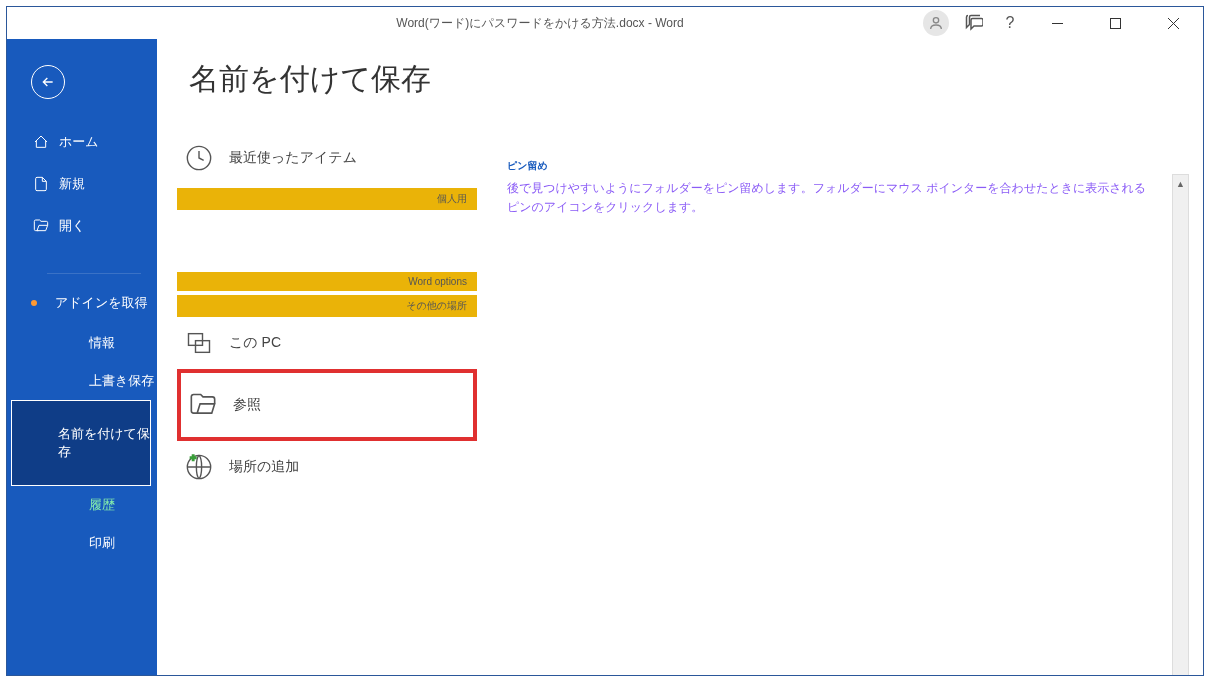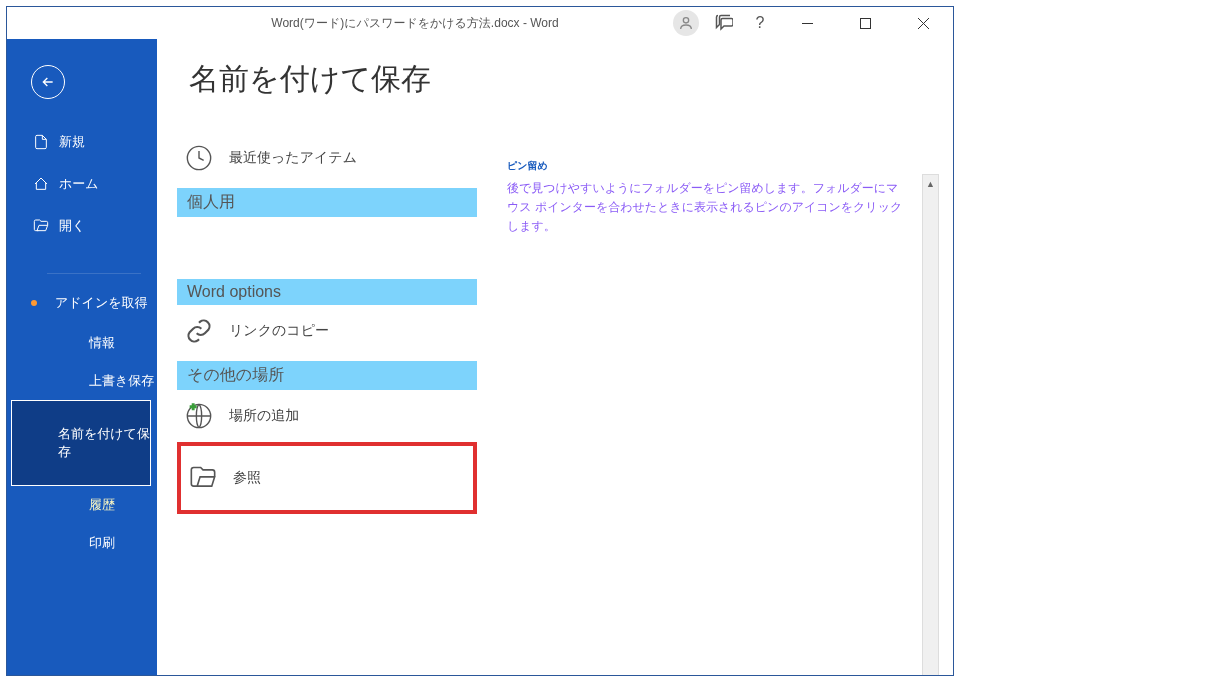--- a/index.html
+++ b/index.html
@@ -1,43 +1,43 @@
 <!DOCTYPE html>
 <html><head>
 <meta charset="utf-8">
 <style>
 * { margin: 0; padding: 0; box-sizing: border-box; font-family: "Yu Gothic UI", "Meiryo", sans-serif; }
 body { width: 1208px; height: 682px; overflow: hidden; background: #fff; }
-.window { width: 948px; height: 670px; margin: 6px; border: 1px solid #2b579a; display: flex; flex-direction: column; position: relative; }
+.window { width: 1198px; height: 670px; margin: 6px; border: 1px solid #2b579a; display: flex; flex-direction: column; position: relative; }
 .titlebar { height: 32px; display: flex; align-items: center; background: #fff; }
 .title-center { flex: 1; text-align: center; font-size: 12px; color: #555; }
 .title-right { display: flex; align-items: center; gap: 14px; padding-right: 8px; }
 .title-icon { width: 22px; height: 22px; display: flex; align-items: center; justify-content: center; color: #555; }
 .account-icon { width: 26px; height: 26px; border-radius: 50%; background: #e6e6e6; display: flex; align-items: center; justify-content: center; }
 .winbtn { width: 44px; height: 30px; display: flex; align-items: center; justify-content: center; color: #333; font-size: 13px; }
 .content { flex: 1; display: flex; overflow: hidden; }
 .sidebar { width: 150px; background: #185abd; color: #fff; display: flex; flex-direction: column; padding-top: 10px; }
 .back-btn { width: 34px; height: 34px; border: 1.5px solid #fff; border-radius: 50%; margin: 16px 0 22px 24px; display: flex; align-items: center; justify-content: center; }
 .sidebar-item { display: flex; align-items: center; gap: 10px; padding: 12px 0 12px 26px; font-size: 13px; cursor: pointer; }
 .sidebar-item.with-dot { padding-left: 24px; }
 .dot { width: 6px; height: 6px; background: #ff9933; border-radius: 50%; margin-right: 8px; }
 .sidebar-item .icon { width: 16px; height: 16px; }
 .sidebar-sub { padding: 10px 0 10px 46px; font-size: 13px; cursor: pointer; margin-left: 36px; }
-.sidebar-sub.disabled { color: #fef9c3; }
+.sidebar-sub.disabled { color: #86efac; }
 .sidebar-sub.selected { background: #0f3d87; border: 1px solid #fff; padding: 24px 0 24px 46px; width: 140px; margin-left: 4px; }
 .sidebar-subsep { height: 1px; background: rgba(255,255,255,0.15); margin: 8px 16px 8px 40px; }
 .gap { height: 18px; }
 .main { flex: 1; display: flex; padding-top: 20px; }
 .col-mid { width: 320px; padding-left: 20px; }
 .page-title { font-size: 30px; color: #333; margin-bottom: 32px; padding-left: 12px; }
 .loc-item { display: flex; align-items: center; gap: 16px; padding: 12px 8px; cursor: pointer; }
 .loc-item.highlighted { border: 4px solid #e03030; padding: 18px 8px; }
 .loc-icon { width: 28px; height: 28px; color: #555; }
 .loc-label { font-size: 14px; color: #444; }
-.section-header { background: #7dd3fc; padding: 4px 10px; font-size: 16px; color: #555; margin-top: 4px; }
+.section-header { background: #eab308; padding: 4px 10px; font-size: 10px; color: #555; margin-top: 4px; text-align: right; }
 .col-right { flex: 1; padding: 100px 48px 0 30px; position: relative; }
 .pin-title { color: #185abd; font-size: 10px; font-weight: 600; margin-bottom: 6px; }
 .pin-desc { font-size: 12px; color: #8b5cf6; line-height: 1.6; }
 .scrollbar { position: absolute; right: 14px; top: 115px; width: 17px; height: 530px; background: #f0f0f0; border: 1px solid #ddd; display: flex; flex-direction: column; justify-content: space-between; }
 .scroll-btn { height: 17px; background: #f0f0f0; display: flex; align-items: center; justify-content: center; font-size: 9px; color: #666; }
 svg { display: block; }
 </style>
 </head>
 <body>
 
@@ -81,33 +81,33 @@
   <div class="content">
     <div class="sidebar">
       <div class="back-btn">
         <svg width="16" height="16" viewBox="0 0 24 24" fill="none" stroke="#fff" stroke-width="2">
             <path d="M19 12H5M11 18l-6-6 6-6"></path>
           </svg>
       </div>
       <div class="sidebar-item">
         <span class="icon">
             <svg width="16" height="16" viewBox="0 0 24 24" fill="none" stroke="#fff" stroke-width="1.5">
+              <path d="M3 12l9-9 9 9M5 10v10h14V10"></path>
+            </svg>
+          </span>
+        <span>ホーム</span>
+      </div>
+      <div class="sidebar-item">
+        <span class="icon">
+            <svg width="16" height="16" viewBox="0 0 24 24" fill="none" stroke="#fff" stroke-width="1.5">
               <path d="M14 2H6a2 2 0 0 0-2 2v16a2 2 0 0 0 2 2h12a2 2 0 0 0 2-2V8z"></path>
               <path d="M14 2v6h6"></path>
             </svg>
           </span>
         <span>新規</span>
-      </div>
-      <div class="sidebar-item">
-        <span class="icon">
-            <svg width="16" height="16" viewBox="0 0 24 24" fill="none" stroke="#fff" stroke-width="1.5">
-              <path d="M3 12l9-9 9 9M5 10v10h14V10"></path>
-            </svg>
-          </span>
-        <span>ホーム</span>
       </div>
       <div class="sidebar-item">
         <span class="icon">
             <svg width="16" height="16" viewBox="0 0 24 24" fill="none" stroke="#fff" stroke-width="1.5">
               <path d="M22 11V7a2 2 0 0 0-2-2h-8l-2-2H4a2 2 0 0 0-2 2v12a2 2 0 0 0 2 2h4M22 11l-3 8H6l3-8h13z"></path>
             </svg>
           </span>
         <span>開く</span>
       </div>
       <div class="gap"></div>
@@ -134,46 +134,47 @@
                 <path d="M12 6v6l4 2"></path>
               </svg>
             </span>
           <span class="loc-label">最近使ったアイテム</span>
         </div>
         <div class="section-header">個人用</div>
 
         <div style="height:58px;"></div>
 
         <div class="section-header">Word options</div>
+        <div class="section-header">その他の場所</div>
         <div class="loc-item">
           <span class="loc-icon">
-              <svg width="28" height="28" viewBox="0 0 24 24" fill="none" stroke="#555" stroke-width="1.8">
-                <path d="M10 14a5 5 0 0 0 7 0l3-3a5 5 0 0 0-7-7l-1 1M14 10a5 5 0 0 0-7 0l-3 3a5 5 0 0 0 7 7l1-1"></path>
+              <svg width="28" height="28" viewBox="0 0 24 24" fill="none" stroke="#555" stroke-width="1.2">
+                <rect x="3" y="4" width="12" height="10"></rect>
+                <rect x="9" y="10" width="12" height="10"></rect>
               </svg>
             </span>
-          <span class="loc-label">リンクのコピー</span>
+          <span class="loc-label">この PC</span>
         </div>
-        <div class="section-header">その他の場所</div>
+        <div class="loc-item highlighted">
+          <span class="loc-icon">
+              <svg width="28" height="28" viewBox="0 0 24 24" fill="none" stroke="#555" stroke-width="1.4">
+                <path d="M22 11V7a2 2 0 0 0-2-2h-8l-2-2H4a2 2 0 0 0-2 2v12a2 2 0 0 0 2 2h3M22 11l-2.5 8H7l2.5-8H22z"></path>
+              </svg>
+            </span>
+          <span class="loc-label">参照</span>
+        </div>
         <div class="loc-item">
           <span class="loc-icon">
               <svg width="28" height="28" viewBox="0 0 24 24" fill="none" stroke="#555" stroke-width="1.2">
                 <circle cx="12" cy="12" r="10"></circle>
                 <path d="M2 12h20M12 2c3 3 3 17 0 20M12 2c-3 3-3 17 0 20"></path>
                 <path d="M4 4h6M7 1v6" stroke="#3a9d3a" stroke-width="2.5"></path>
               </svg>
             </span>
           <span class="loc-label">場所の追加</span>
-        </div>
-        <div class="loc-item highlighted">
-          <span class="loc-icon">
-              <svg width="28" height="28" viewBox="0 0 24 24" fill="none" stroke="#555" stroke-width="1.4">
-                <path d="M22 11V7a2 2 0 0 0-2-2h-8l-2-2H4a2 2 0 0 0-2 2v12a2 2 0 0 0 2 2h3M22 11l-2.5 8H7l2.5-8H22z"></path>
-              </svg>
-            </span>
-          <span class="loc-label">参照</span>
         </div>
       </div>
 
       <div class="col-right">
         <div class="pin-title">ピン留め</div>
         <div class="pin-desc">後で見つけやすいようにフォルダーをピン留めします。フォルダーにマウス ポインターを合わせたときに表示されるピンのアイコンをクリックします。</div>
 
         <div class="scrollbar">
           <div class="scroll-btn">▲</div>
 

